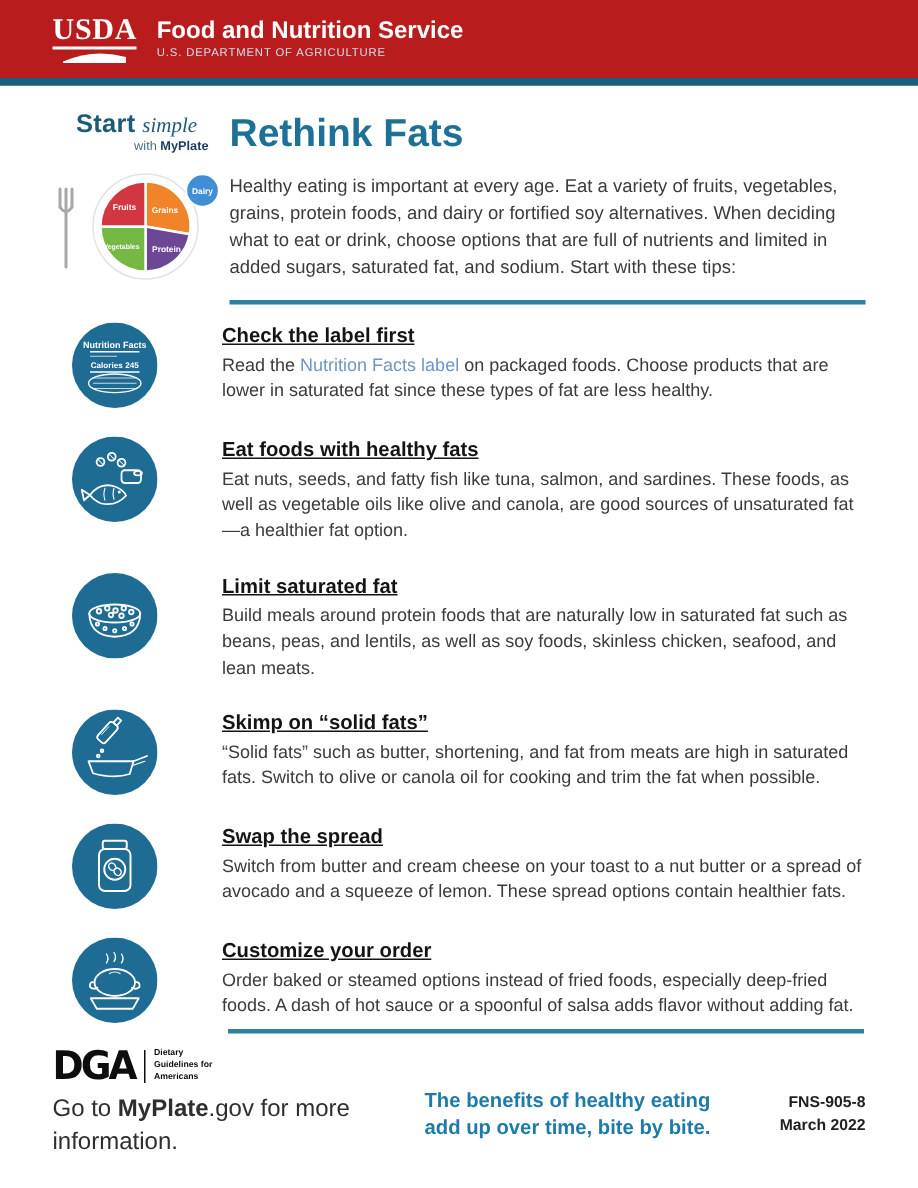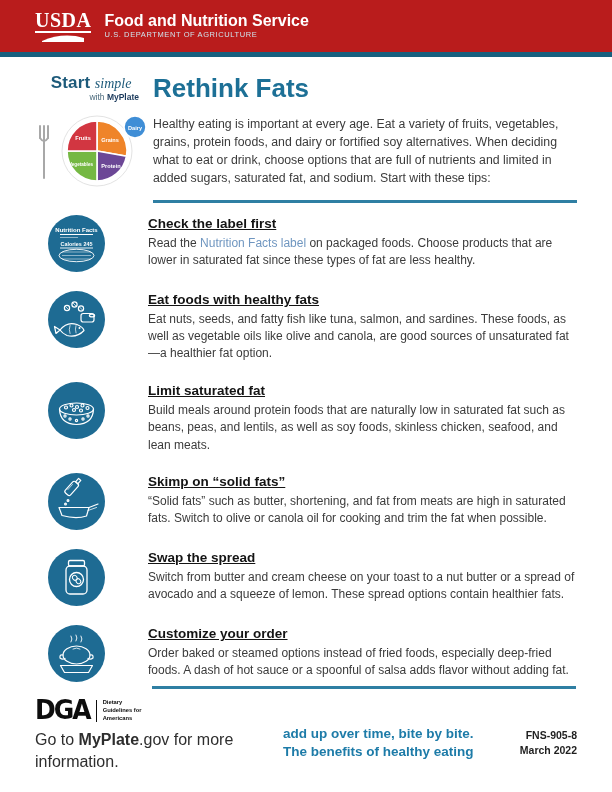--- a/index.html
+++ b/index.html
@@ -257,22 +257,22 @@
           <span class="dga-word">DGA</span>
           <span class="dga-sep"></span>
           <span class="dga-caption">Dietary Guidelines for Americans</span>
         </div>
         <div class="f-info">
           <span>Go to </span><a class="bold" style="color:#2e2e2e;text-decoration:none;">MyPlate</a><span>.gov for more information.</span><br>
         </div>
       </div>
 
       <div class="f-tagline">
+        <span style="display:block">The benefits of healthy eating</span>
         <span style="display:block">add up over time, bite by bite.</span>
-        <span style="display:block">The benefits of healthy eating</span>
       </div>
 
       <div class="f-doc">
         <span style="display:block">FNS-905-8</span>
         <span style="display:block">March 2022</span>
       </div>
     </div>
   </div>
 
 </div>

